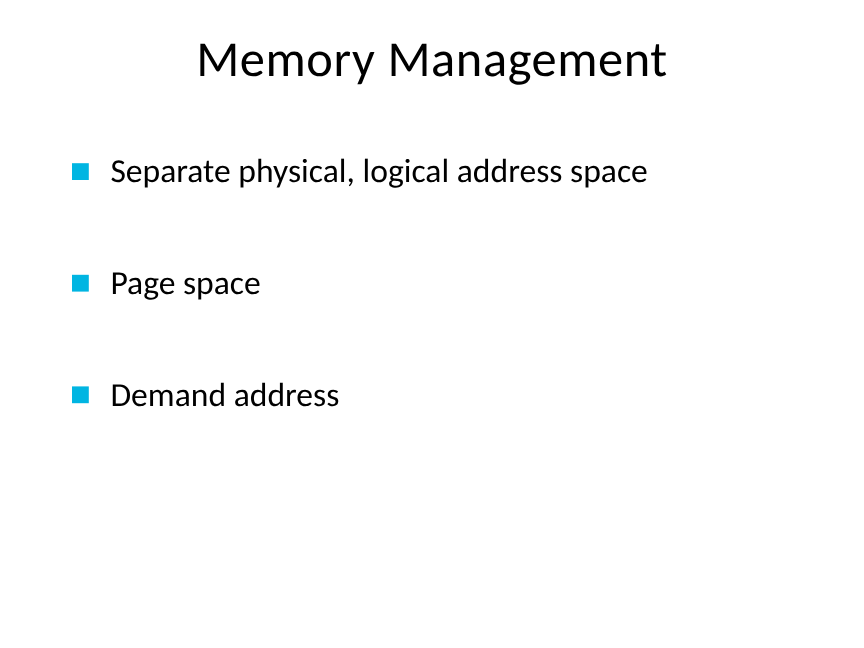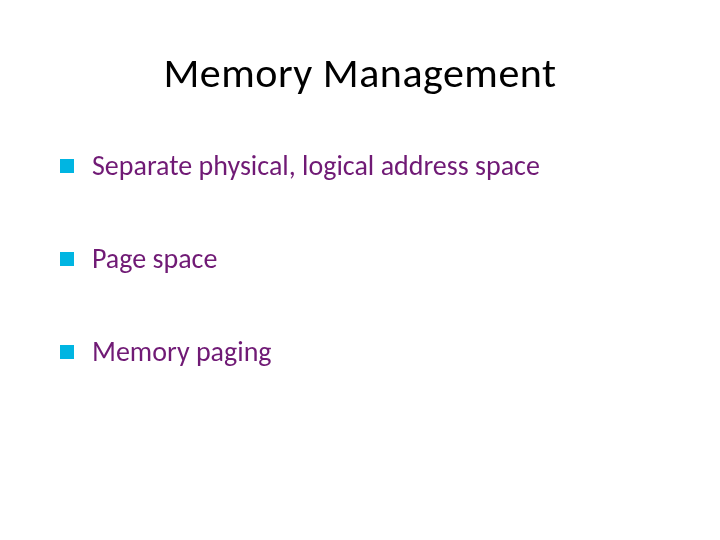--- a/index.html
+++ b/index.html
@@ -11,21 +11,21 @@
       width: 720px;
       height: 540px;
       background: #ffffff;
       font-family: Calibri, "Segoe UI", Arial, sans-serif;
       position: relative;
       overflow: hidden;
     }
     .slide {
       width: 100%;
       height: 100%;
-      padding: 37px 50px;
+      padding: 14px 50px;
     }
     .title {
       font-size: 42px;
       font-weight: 400;
       color: #000000;
       text-align: center;
       margin-top: 10px;
       margin-bottom: 50px;
       letter-spacing: 0.5px;
     }
@@ -40,36 +40,36 @@
     }
     .bullet-marker {
       width: 14px;
       height: 14px;
       background: #00b5e2;
       flex-shrink: 0;
       margin-right: 18px;
     }
     .bullet-text {
       font-size: 28px;
-      color: #701a75;
+      color: #000000;
       font-weight: 400;
     }
   </style>
 </head>
 <body>
 
 <div class="slide">
   <h1 class="title">Memory Management</h1>
   <ul class="bullet-list">
     <li class="bullet-item">
       <span class="bullet-marker"></span>
       <span class="bullet-text">Separate physical, logical address space</span>
     </li>
     <li class="bullet-item">
       <span class="bullet-marker"></span>
       <span class="bullet-text">Page space</span>
     </li>
     <li class="bullet-item">
       <span class="bullet-marker"></span>
-      <span class="bullet-text">Memory paging</span>
+      <span class="bullet-text">Demand address</span>
     </li>
   </ul>
 </div>
 
 </body></html>

